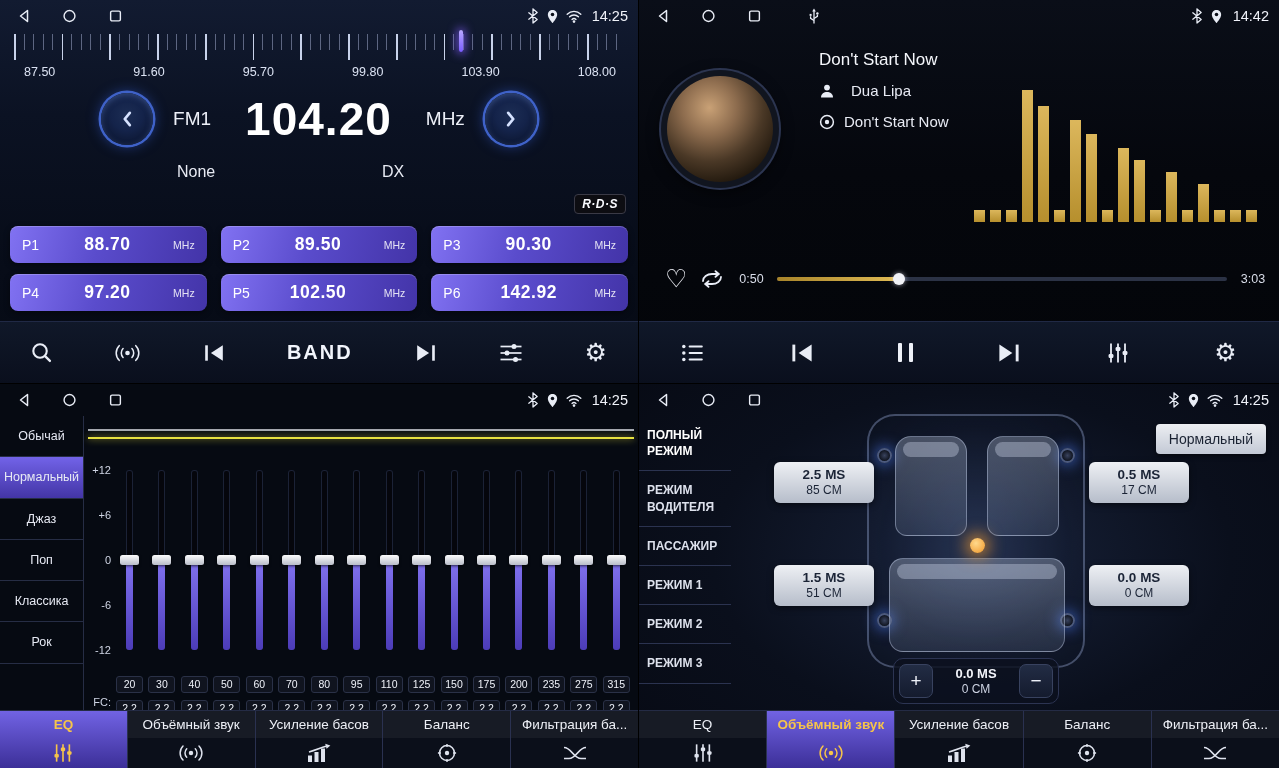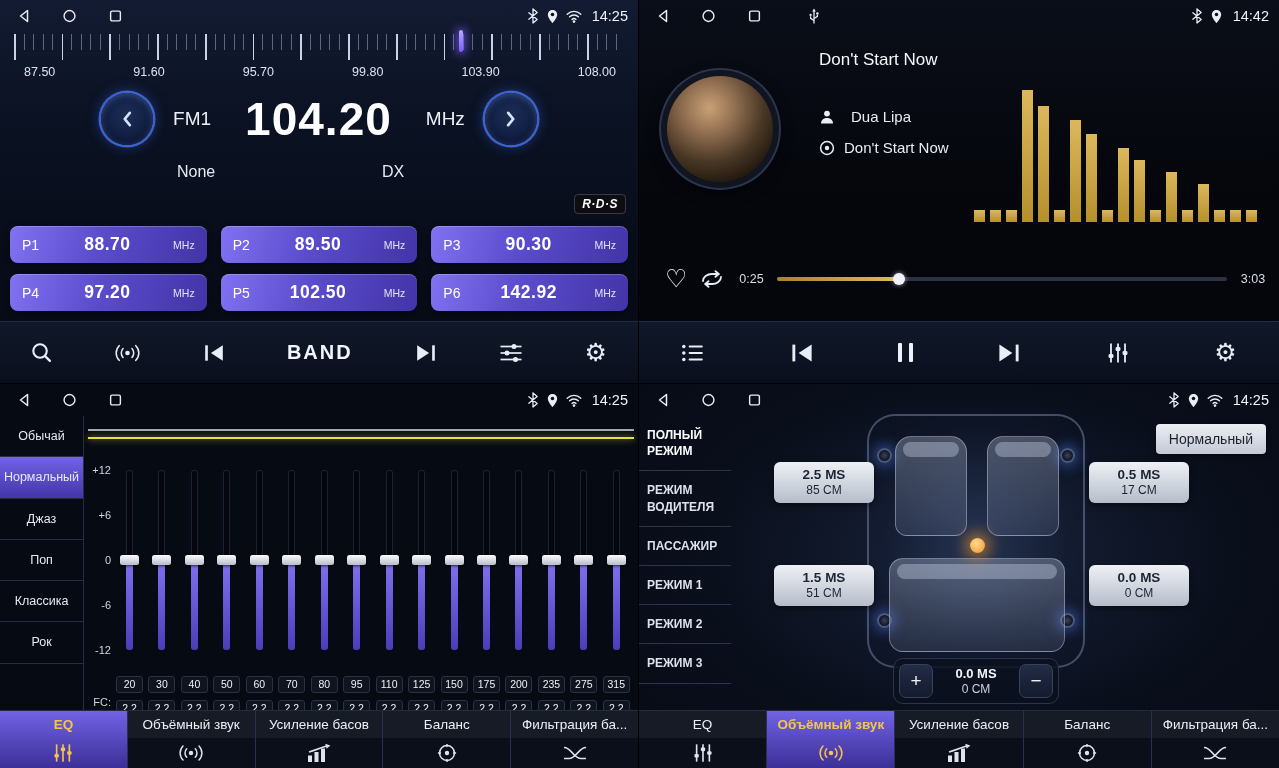--- a/index.html
+++ b/index.html
@@ -51,21 +51,21 @@
   .p-freq { flex:1; text-align:center; font-size:17.5px; font-weight:bold; letter-spacing:.5px; }
   .p-unit { font-size:10.5px; opacity:.85; width:30px; text-align:right; }
 
   
   .album-art { position:absolute; left:22px; top:70px; width:118px; height:118px; border-radius:50%; background:#11151f; cursor:pointer;
     box-shadow:0 0 0 2px #2c3550, 0 4px 14px rgba(0,0,0,.6); display:flex; align-items:center; justify-content:center; }
   .album-art-inner { width:106px; height:106px; border-radius:50%; background:radial-gradient(circle at 40% 30%, #c9a176 0%, #8d6c4e 28%, #4a3826 55%, #171007 85%); }
   .track-info { position:absolute; left:180px; top:50px; }
   .track-title { font-size:17px; color:#f4f6fb; }
   .meta-row { display:flex; align-items:center; gap:9px; font-size:15px; color:#e8ebf4; }
-  .meta-artist { margin-top:38px;gap:16px; }
+  .meta-artist { margin-top:12px;gap:16px; }
   .meta-album { margin-top:14px; }
   .spectrum { position:absolute; right:22px; top:86px; height:136px; display:flex; align-items:flex-end; gap:5px; }
   .sbar { width:11px; background:linear-gradient(180deg,#dcb75c 0%,#b68f2d 100%); }
   .progress-row { position:absolute; left:26px; right:12px; top:266px; display:flex; align-items:center; gap:12px; }
   .heart { font-size:25px; color:#f1f3fa; cursor:pointer; }
   .rep { cursor:pointer; }
   .ptime { font-size:12.5px; color:#d9dde9; min-width:28px; text-align:center; }
   .pbar { flex:1; height:4px; border-radius:2px; background:#2b3245; position:relative; cursor:pointer; }
   .pfill { position:absolute; left:0; top:0; bottom:0; border-radius:2px; background:linear-gradient(90deg,#a8842a,#e0bb55); }
   .pknob { position:absolute; top:50%; transform:translate(-50%,-50%); width:12px; height:12px; border-radius:50%; background:#f1f2f7; box-shadow:0 0 5px rgba(240,240,255,.6); }
@@ -450,21 +450,21 @@
         <div class="sbar" style="height: 12px;"></div>
         <div class="sbar" style="height: 12px;"></div>
         <div class="sbar" style="height: 12px;"></div>
       </div>
 
     <div class="progress-row">
       <span class="glyph heart">♡</span>
       <svg class="ic rep" style="width:26px;height:18px">
           <use href="#i-repeat"></use>
         </svg>
-      <span class="ptime">0:25</span>
+      <span class="ptime">0:50</span>
       <div class="pbar">
         <div class="pfill" style="width: 27%;"></div>
         <div class="pknob" style="left: 27%;"></div>
       </div>
       <span class="ptime">3:03</span>
     </div>
 
     <div class="toolbar">
       <svg class="ic" style="width:24px;height:20px">
           <use href="#i-list"></use>

